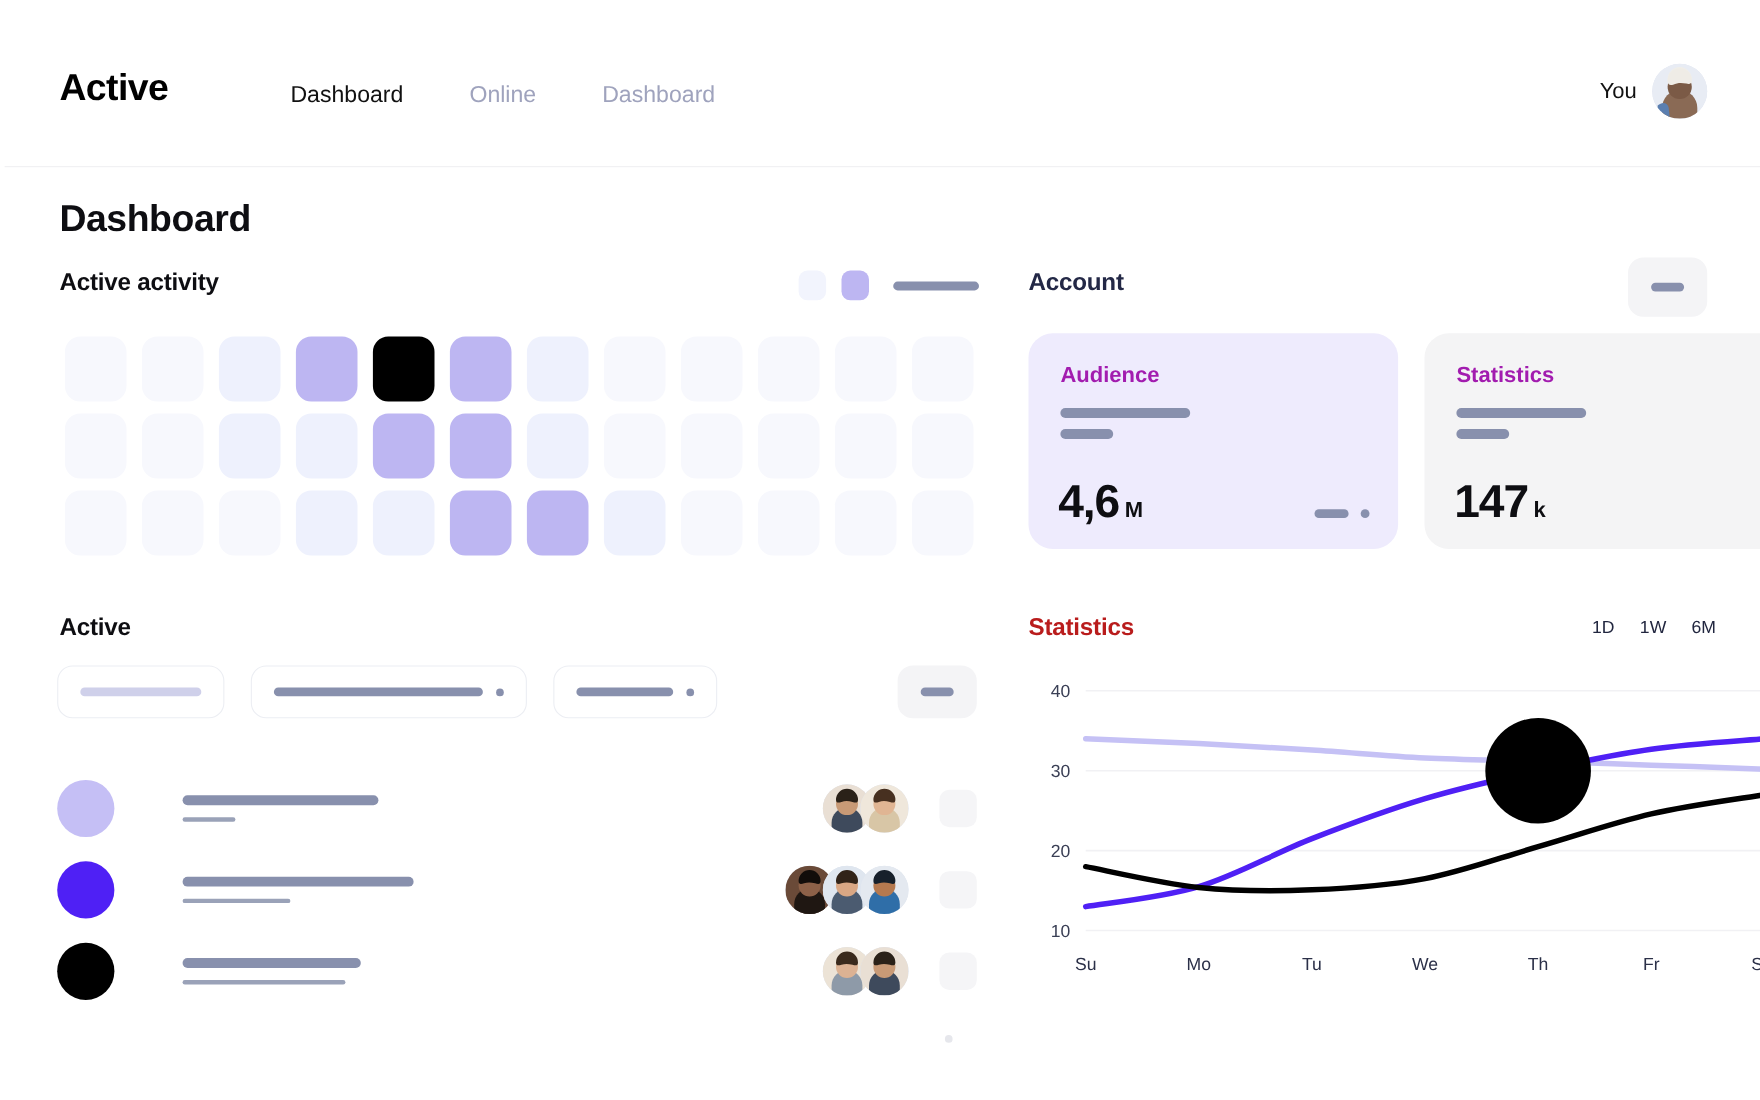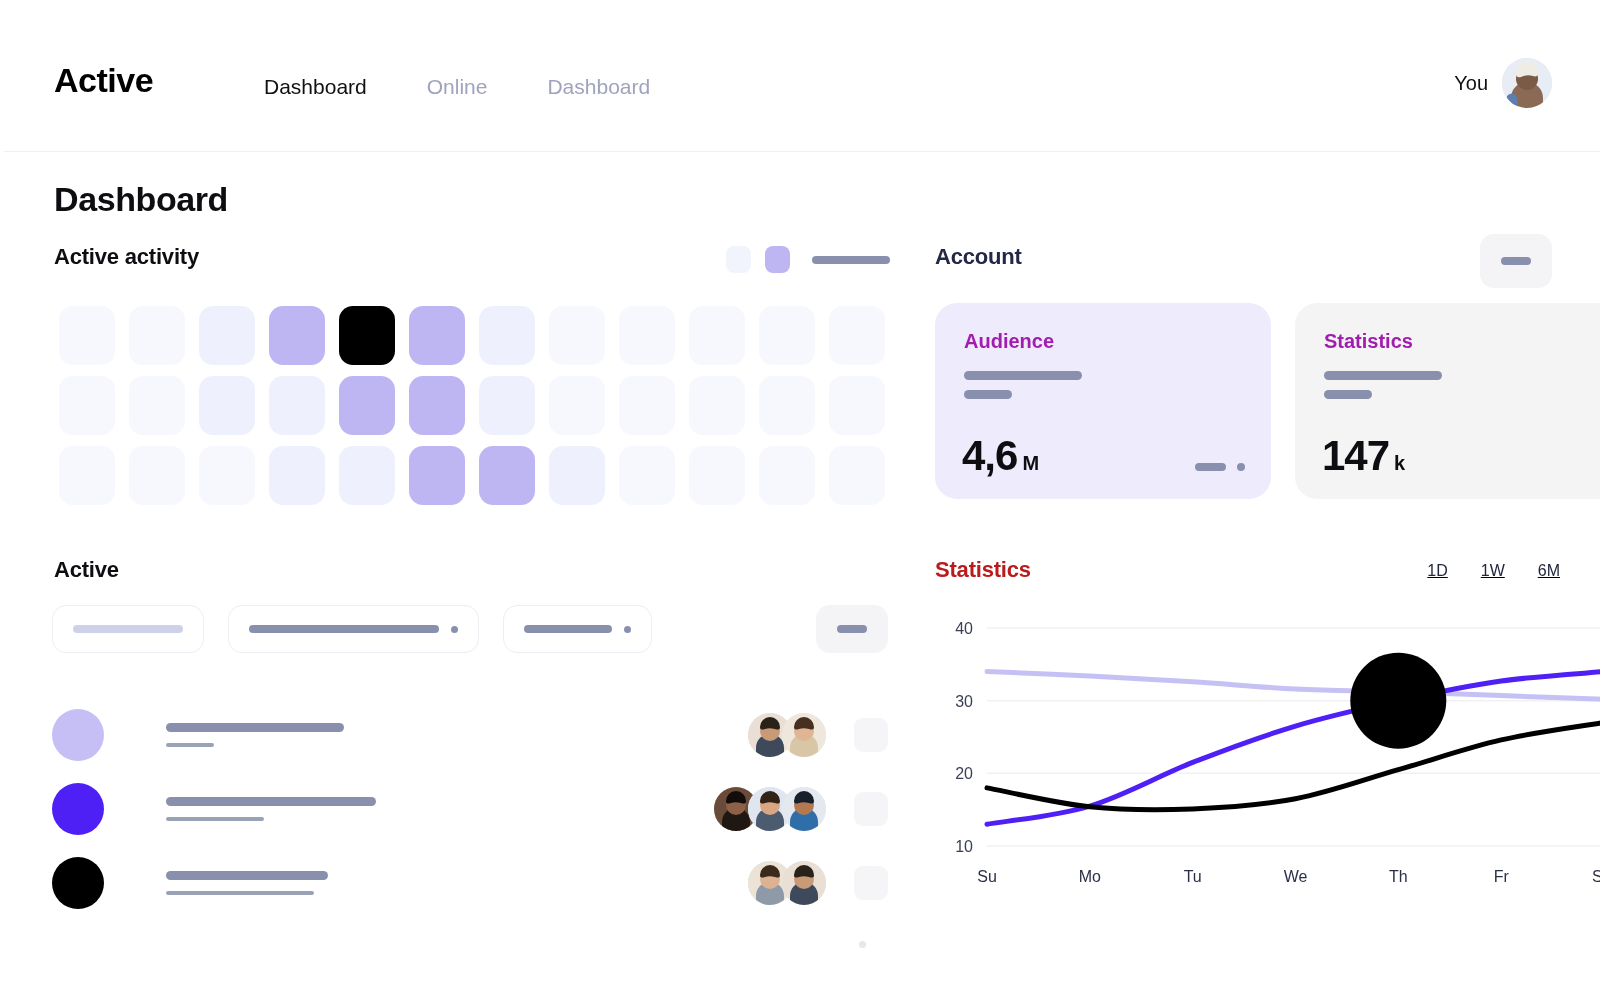--- a/index.html
+++ b/index.html
@@ -292,22 +292,21 @@
     width: 7px; height: 7px;
     border-radius: 50%;
     background: #e6e7ec;
   }
 
   
   .range-tabs {
     position: absolute;
     right: 44px; top: 563px;
     display: flex;
-    gap: 33px;
-    text-decoration: underline;
+    gap: 23px;
   }
   .range-tab {
     font-size: 16px;
     color: #21263f;
     line-height: 1;
     cursor: pointer;
   }
   .chart {
     position: absolute;
     left: 931px; top: 612px;

